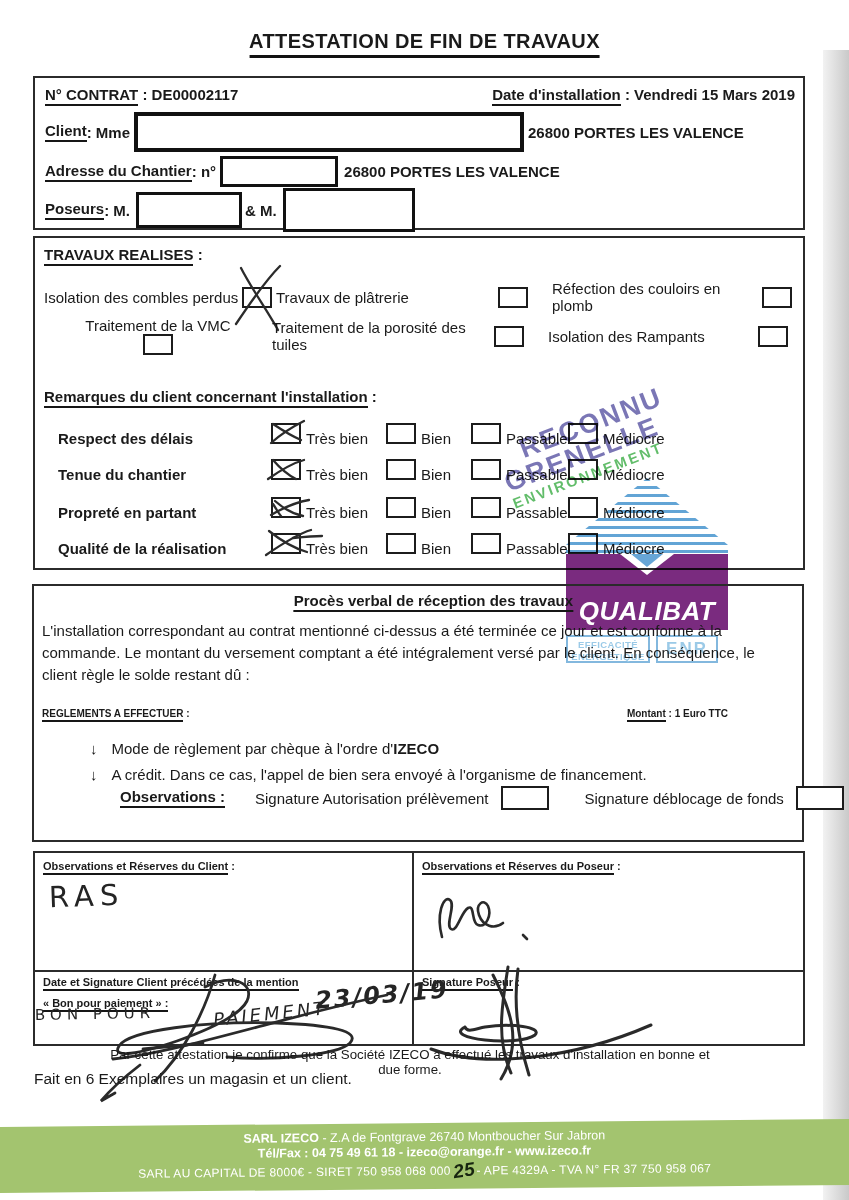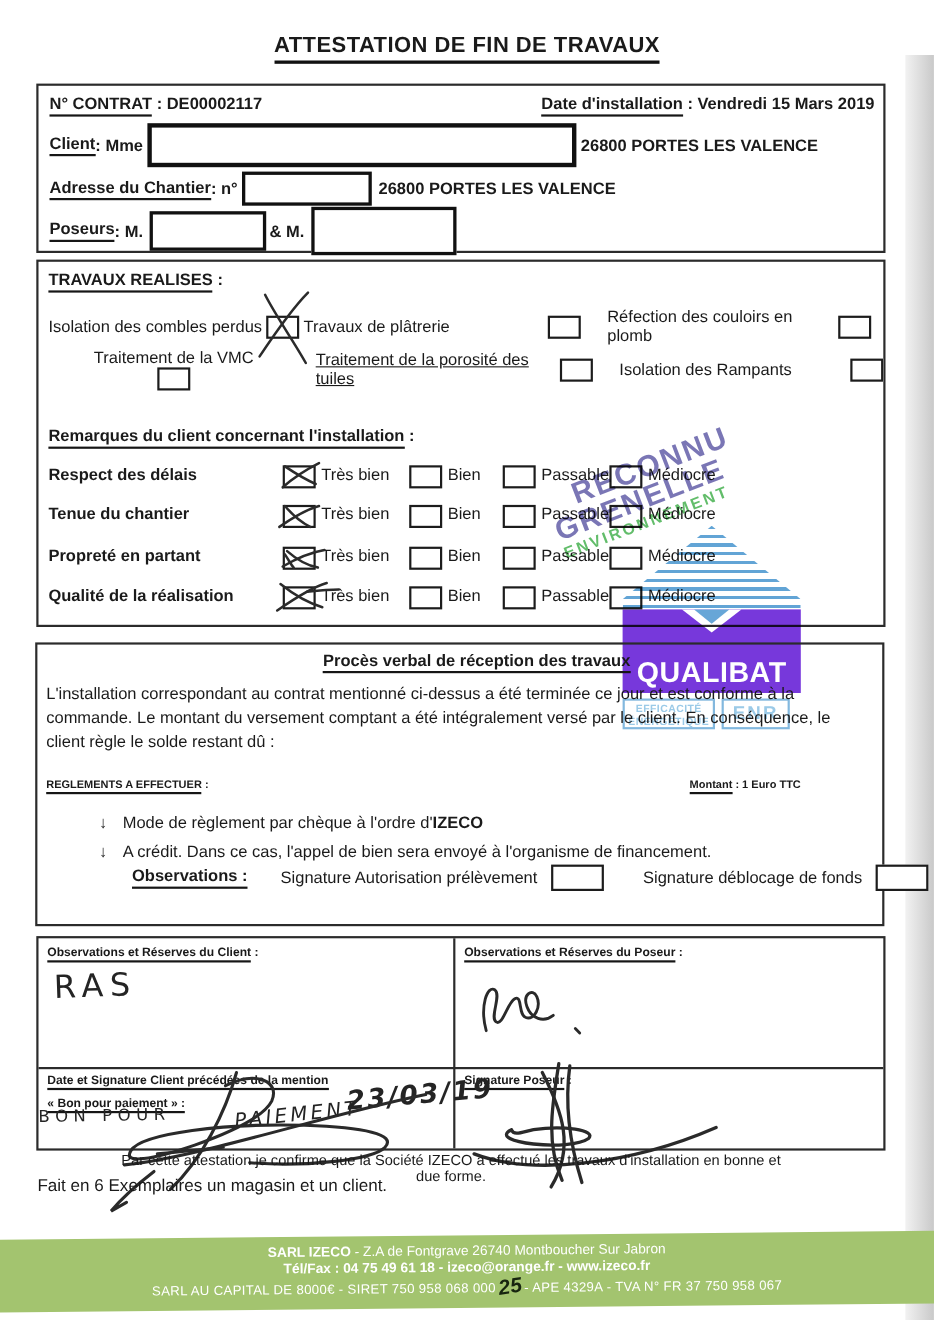--- a/index.html
+++ b/index.html
@@ -21,40 +21,40 @@
       background:#fff;flex:none;}
   .xmark{position:absolute;overflow:visible;pointer-events:none;}
   .xmark path{fill:none;stroke:#2b2b2b;stroke-width:2.3;stroke-linecap:round;}
   
   .hrow{position:absolute;left:10px;right:8px;display:flex;align-items:center;
         font-size:15px;font-weight:bold;white-space:nowrap;}
   
   .wrow{position:absolute;left:9px;display:flex;align-items:center;font-size:15px;}
   .wg{display:flex;justify-content:space-between;align-items:center;}
   
-  .rrow{position:absolute;left:9px;display:flex;align-items:flex-start;font-size:15px;}
+  .rrow{position:absolute;left:23px;display:flex;align-items:flex-end;font-size:15px;}
   .rl{width:213px;font-weight:bold;flex:none;}
   .cbslot{width:35px;flex:none;}
   .opt1{width:80px;flex:none;}
   .opt2{width:50px;flex:none;}
   .opt3{width:62px;flex:none;}
   
   .rge{position:absolute;left:492px;top:448px;transform:rotate(-21deg);transform-origin:0 0;
        mix-blend-mode:multiply;opacity:.82;pointer-events:none;line-height:.95;}
   .rge-l1,.rge-l2{font-size:27px;font-weight:800;color:#5d58a5;letter-spacing:2px;}
   .rge-l1{margin-left:26px;}
   .rge-l3{font-size:14.5px;font-weight:800;color:#3fae49;letter-spacing:2.5px;margin-top:3px;}
   
   .qualibat{position:absolute;left:566px;top:478px;width:162px;mix-blend-mode:multiply;
             opacity:.93;pointer-events:none;}
   .q-pattern{width:162px;height:76px;
      background:repeating-linear-gradient(to bottom,rgba(77,152,208,.95) 0 3px,rgba(255,255,255,0) 3px 8px);
      clip-path:polygon(50% 0,100% 88%,100% 100%,0 100%,0 88%);}
-  .q-box{position:relative;width:162px;height:76px;background:#6d28d9;
-         display:flex;align-items:flex-end;justify-content:center;padding-bottom:3px;box-sizing:border-box;}
+  .q-box{position:relative;width:162px;height:76px;background:#701a75;
+         display:flex;align-items:flex-end;justify-content:center;padding-bottom:3px;box-sizing:border-box;font-style:italic;}
   .q-notch-w{position:absolute;top:0;left:50%;transform:translateX(-50%);width:0;height:0;
              border-left:27px solid transparent;border-right:27px solid transparent;border-top:21px solid #fff;}
   .q-notch-b{position:absolute;top:0;left:50%;transform:translateX(-50%);width:0;height:0;
              border-left:16px solid transparent;border-right:16px solid transparent;border-top:13px solid #5b9fd4;}
   .q-name{color:#fff;font-weight:bold;font-size:26px;letter-spacing:.5px;}
   .q-subs{display:flex;gap:6px;margin-top:5px;}
   .q-sub1{width:84px;height:28px;border:2px solid #79b3dc;color:#93c6e6;font-size:9.5px;
           font-weight:bold;text-align:center;line-height:1.25;letter-spacing:.4px;padding-top:2px;box-sizing:border-box;}
   .q-sub2{width:62px;height:28px;border:2px solid #79b3dc;color:#93c6e6;font-size:17px;font-weight:bold;
           display:flex;align-items:center;justify-content:center;letter-spacing:2px;box-sizing:border-box;}
@@ -153,21 +153,21 @@
         <span>Réfection des couloirs en plomb</span>
         <span class="cb"></span>
       </span>
     </div>
 
     <div class="wrow" style="top:79px;">
       <span class="wg" style="width:228px;flex-direction:column;">
         <span>Traitement de la VMC</span>
         <span class="cb"></span>
       </span>
-      <span class="wg" style="width:252px;margin-left:15px;text-decoration:underline;">
+      <span class="wg" style="width:252px;margin-left:0;">
         <span>Traitement de la porosité des tuiles</span>
         <span class="cb"></span>
       </span>
       <span class="wg" style="width:240px;margin-left:24px;">
         <span>Isolation des Rampants</span>
         <span class="cb"></span>
       </span>
     </div>
 
     <div class="abs" style="top:150px;left:9px;font-size:15px;font-weight:bold;">

